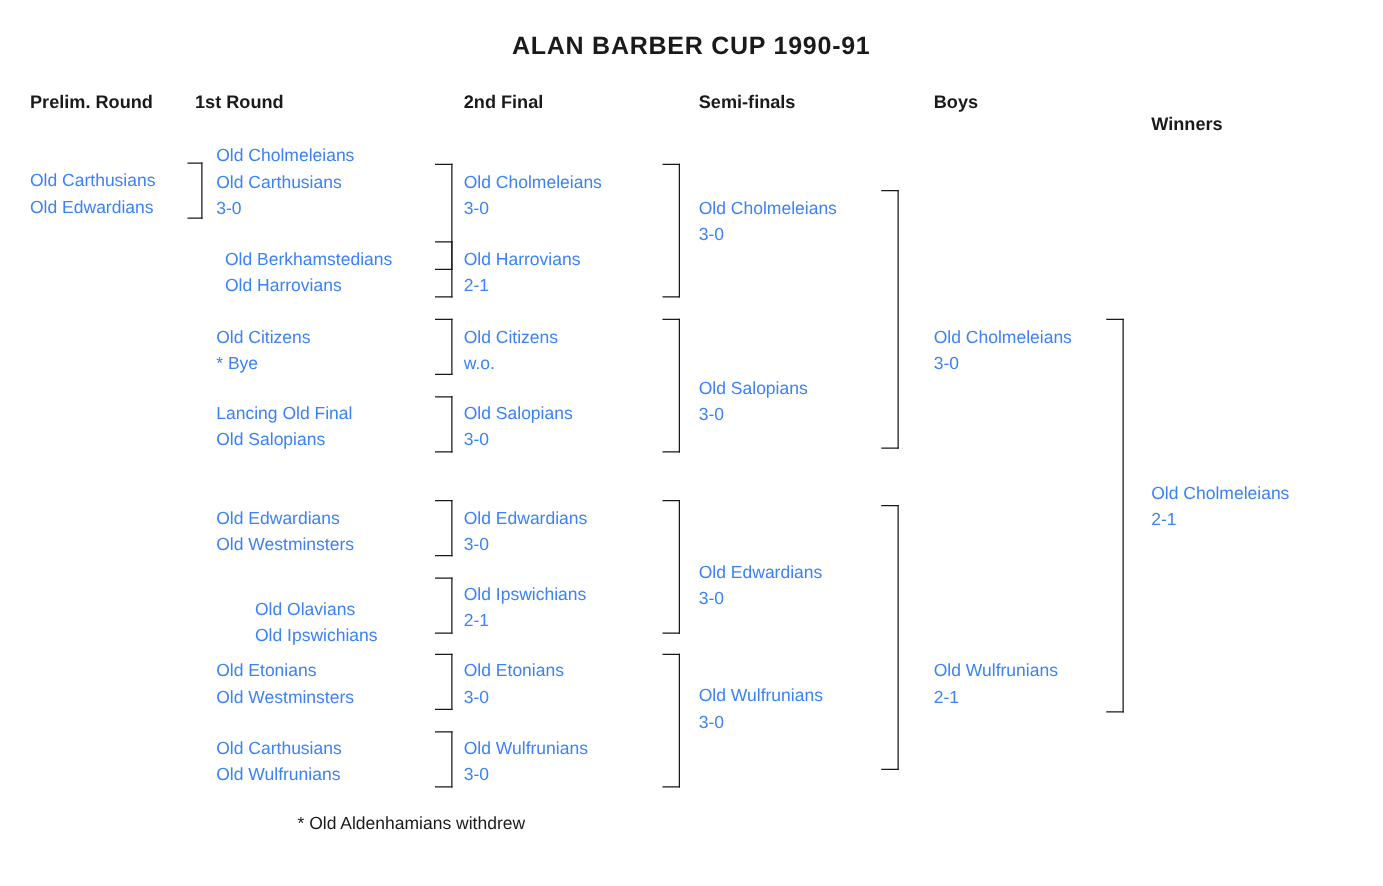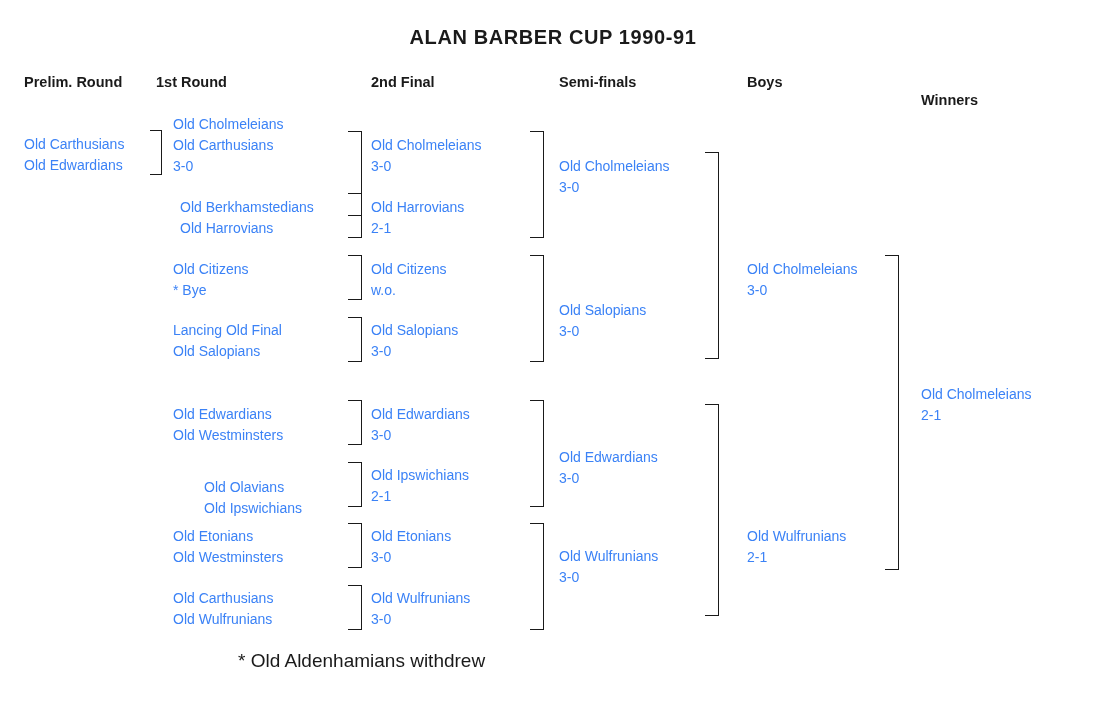--- a/index.html
+++ b/index.html
@@ -42,21 +42,21 @@
     font-size: 14px;
     line-height: 21px;
     white-space: nowrap;
     color: #3b82f6;
   }
   .entry .ln {
     display: block;
   }
   .footnote {
     position: absolute;
-    font-size: 19px;
+    font-size: 14px;
     color: #1a1a1a;
     white-space: nowrap;
   }
   .bracket {
     position: absolute;
     border-top: 1.6px solid #1a1a1a;
     border-bottom: 1.6px solid #1a1a1a;
     border-right: 1.6px solid #1a1a1a;
     box-sizing: border-box;
   }

